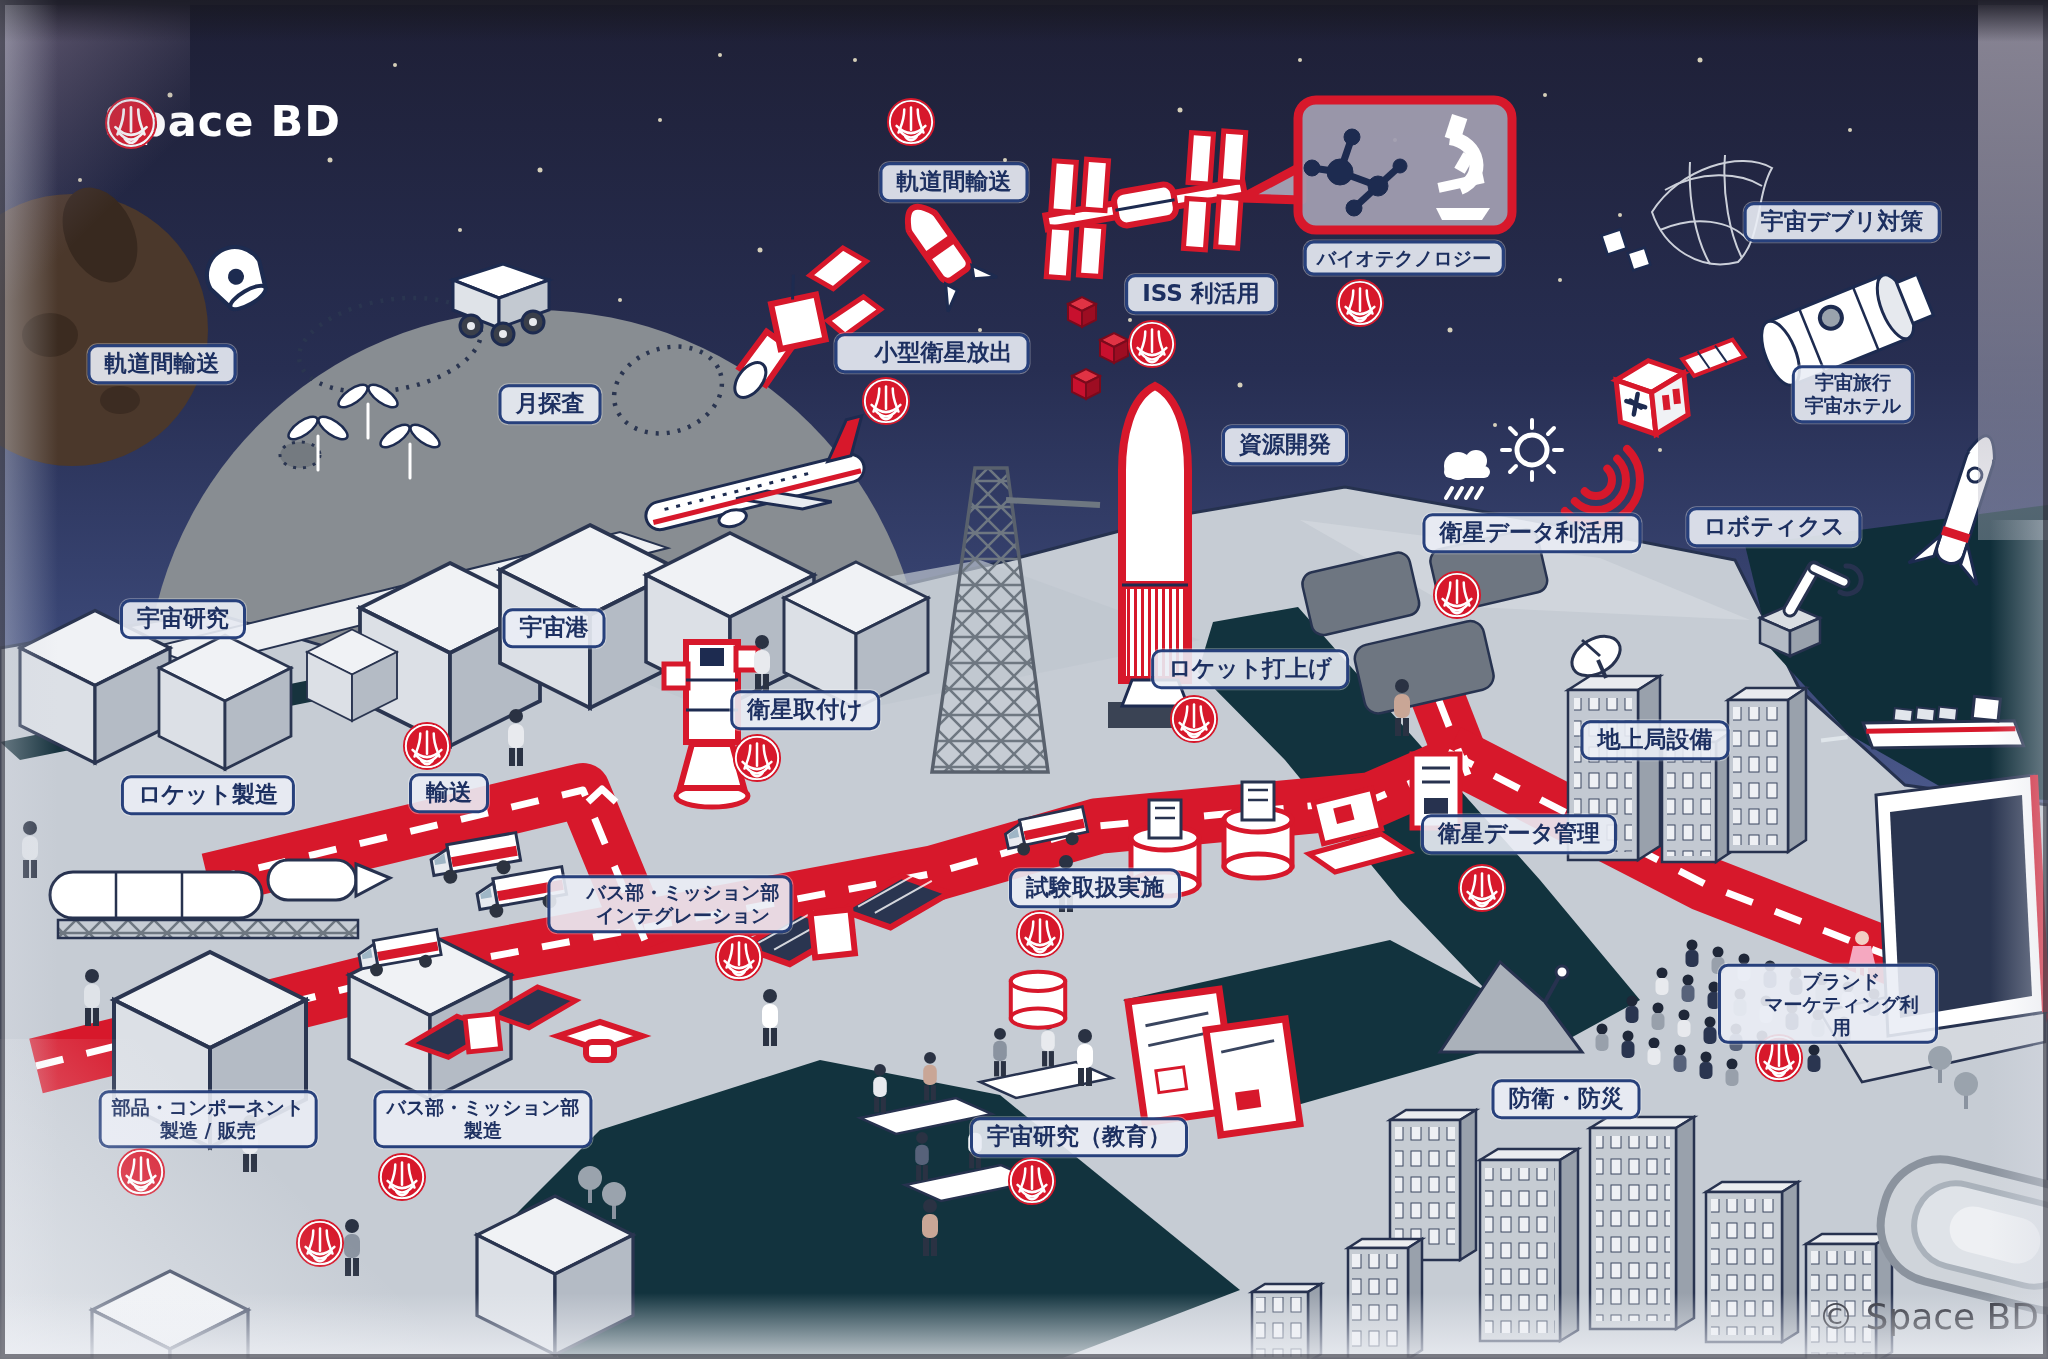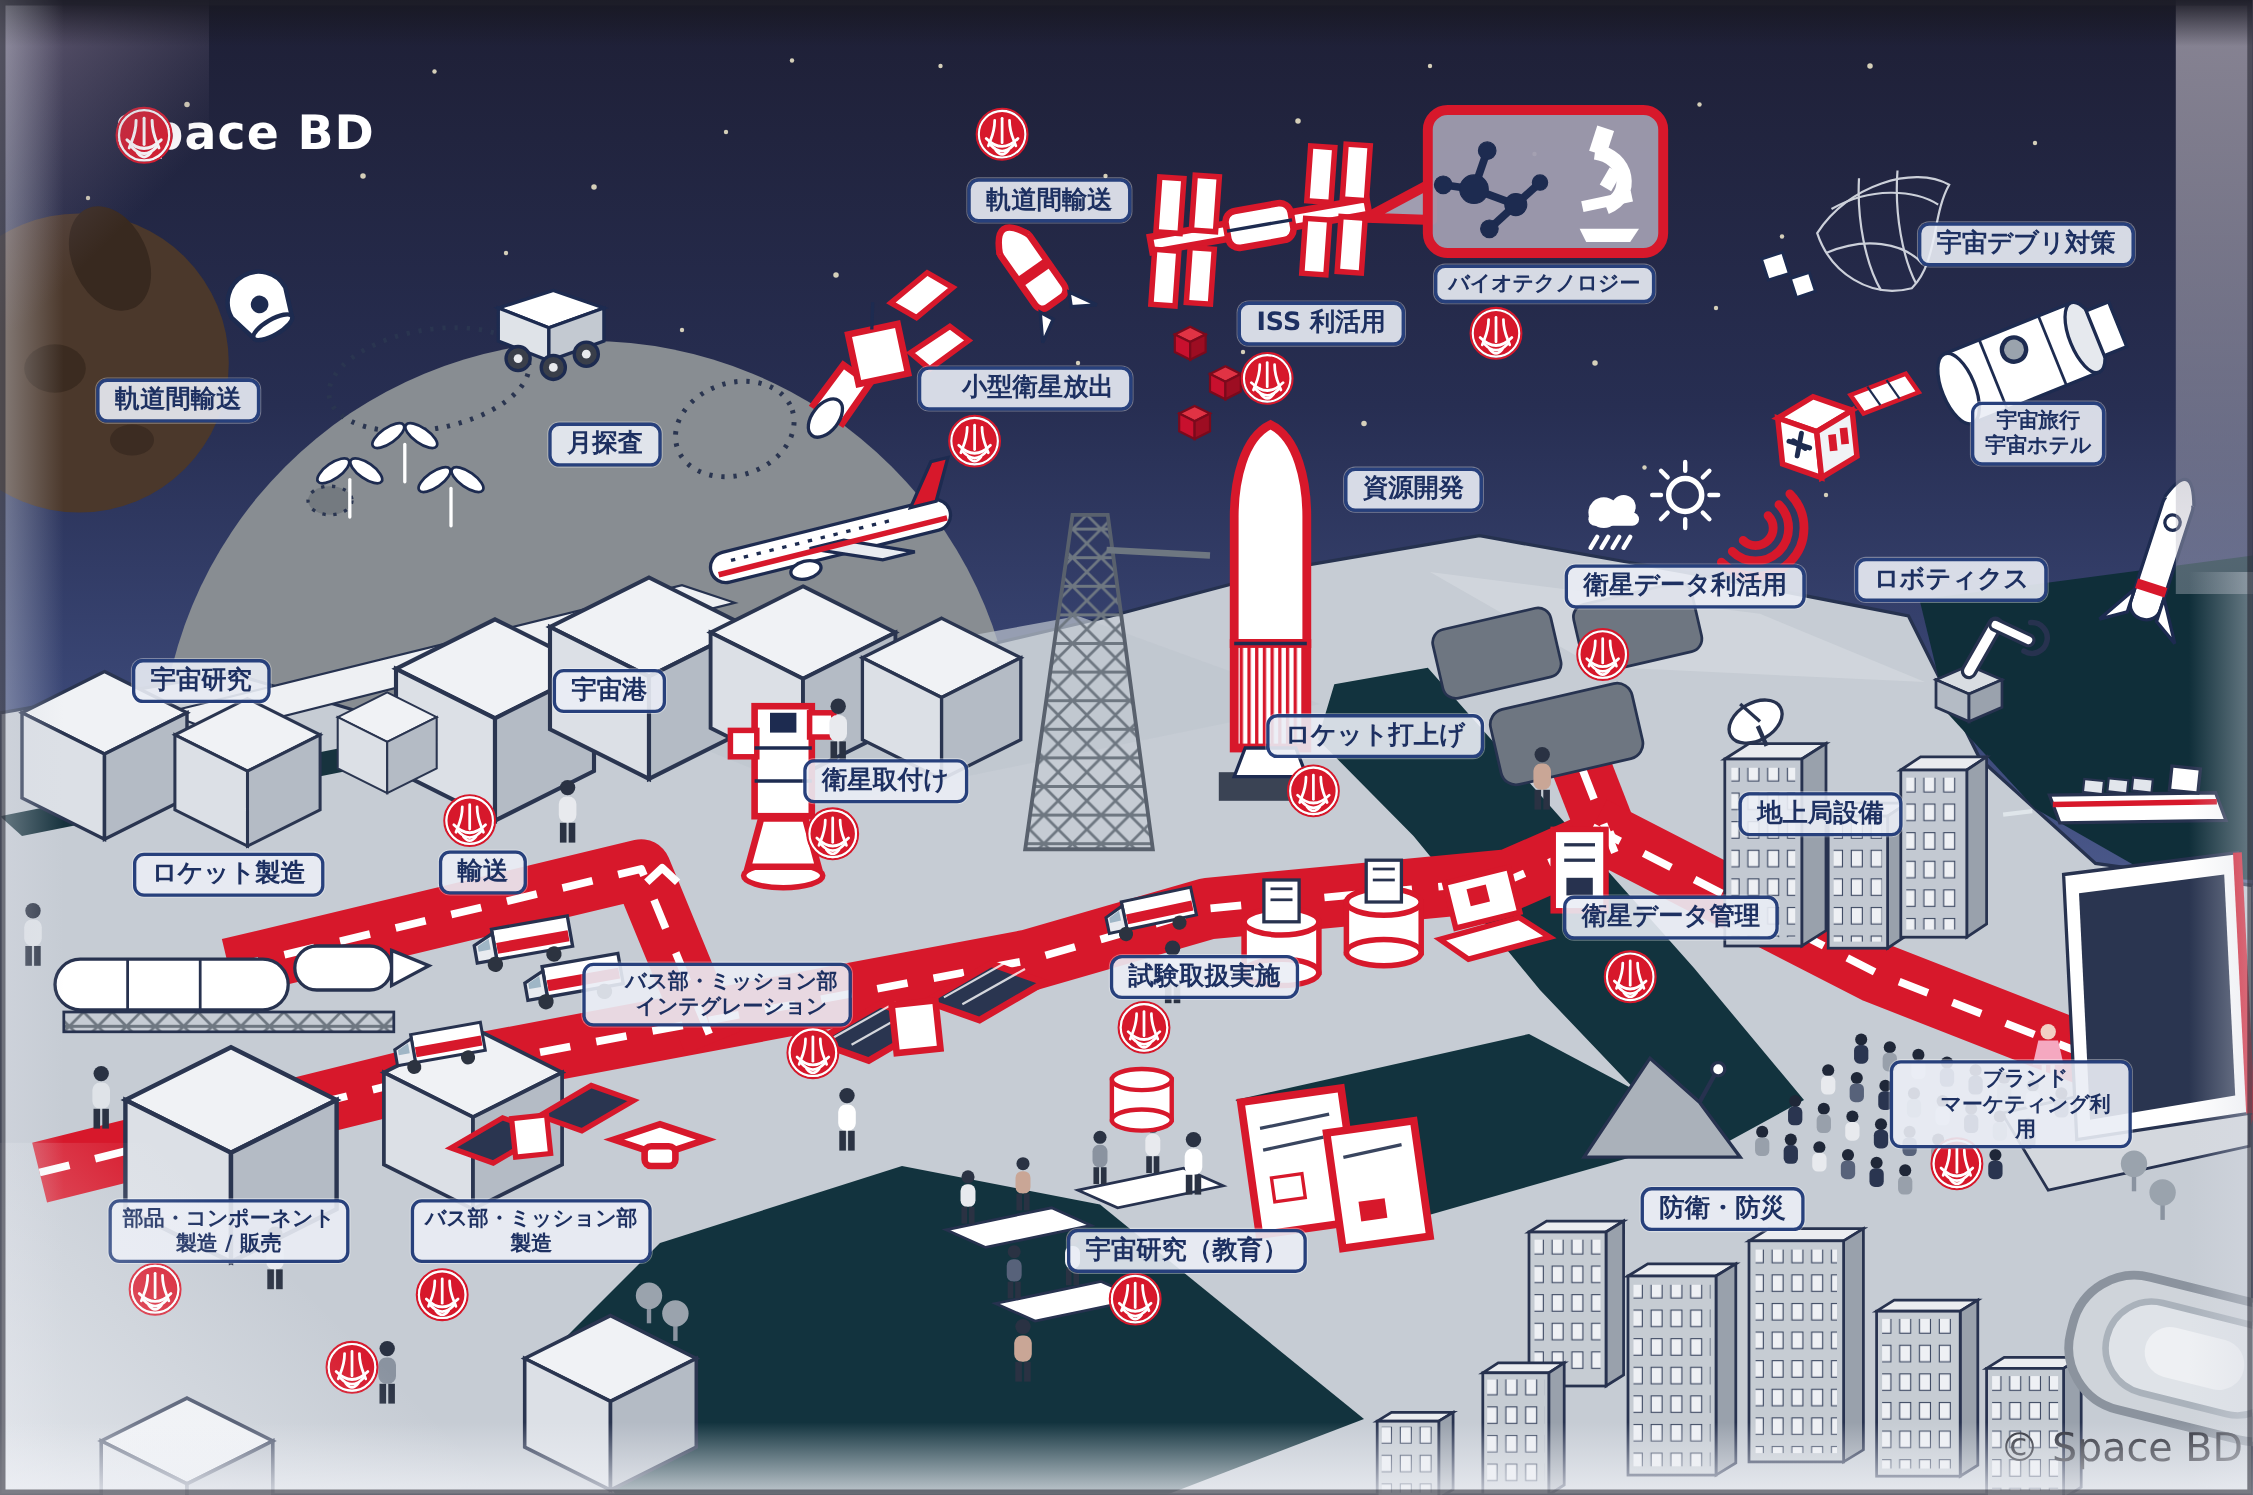--- a/index.html
+++ b/index.html
@@ -706,22 +706,22 @@
       <div class="map-label" style="left: 932px; top: 353px; padding-left: 37px;">小型衛星放出</div>
       <div class="map-label" style="left: 1285px; top: 445px;">資源開発</div>
       <div class="map-label" style="left: 1532px; top: 533px;">衛星データ利活用</div>
       <div class="map-label" style="left: 1774px; top: 527px;">ロボティクス</div>
       <div class="map-label" style="left: 183px; top: 619px;">宇宙研究</div>
       <div class="map-label" style="left: 554px; top: 628px;">宇宙港</div>
       <div class="map-label" style="left: 805px; top: 710px;">衛星取付け</div>
       <div class="map-label" style="left: 1250px; top: 669px;">ロケット打上げ</div>
       <div class="map-label" style="left: 1655px; top: 740px;">地上局設備</div>
       <div class="map-label" style="left: 208px; top: 795px;">ロケット製造</div>
-      <div class="map-label" style="left: 439px; top: 793px;">輸送</div>
-      <div class="map-label small" style="left: 652px; top: 904px; padding-left: 36px;">バス部・ミッション部
+      <div class="map-label" style="left: 449px; top: 793px;">輸送</div>
+      <div class="map-label small" style="left: 670px; top: 904px; padding-left: 36px;">バス部・ミッション部
 インテグレーション</div>
       <div class="map-label" style="left: 1095px; top: 888px; border-radius: 11px;">試験取扱実施</div>
       <div class="map-label" style="left: 1519px; top: 834px;">衛星データ管理</div>
       <div class="map-label small" style="left: 208px; top: 1119px;">部品・コンポーネント
 製造 / 販売</div>
       <div class="map-label small" style="left: 483px; top: 1119px;">バス部・ミッション部
 製造</div>
       <div class="map-label" style="left: 1079px; top: 1137px;">宇宙研究（教育）</div>
       <div class="map-label" style="left: 1566px; top: 1099px;">防衛・防災</div>
       <div class="map-label small" style="left: 1828px; top: 1004px; padding-left: 37px;">ブランド

